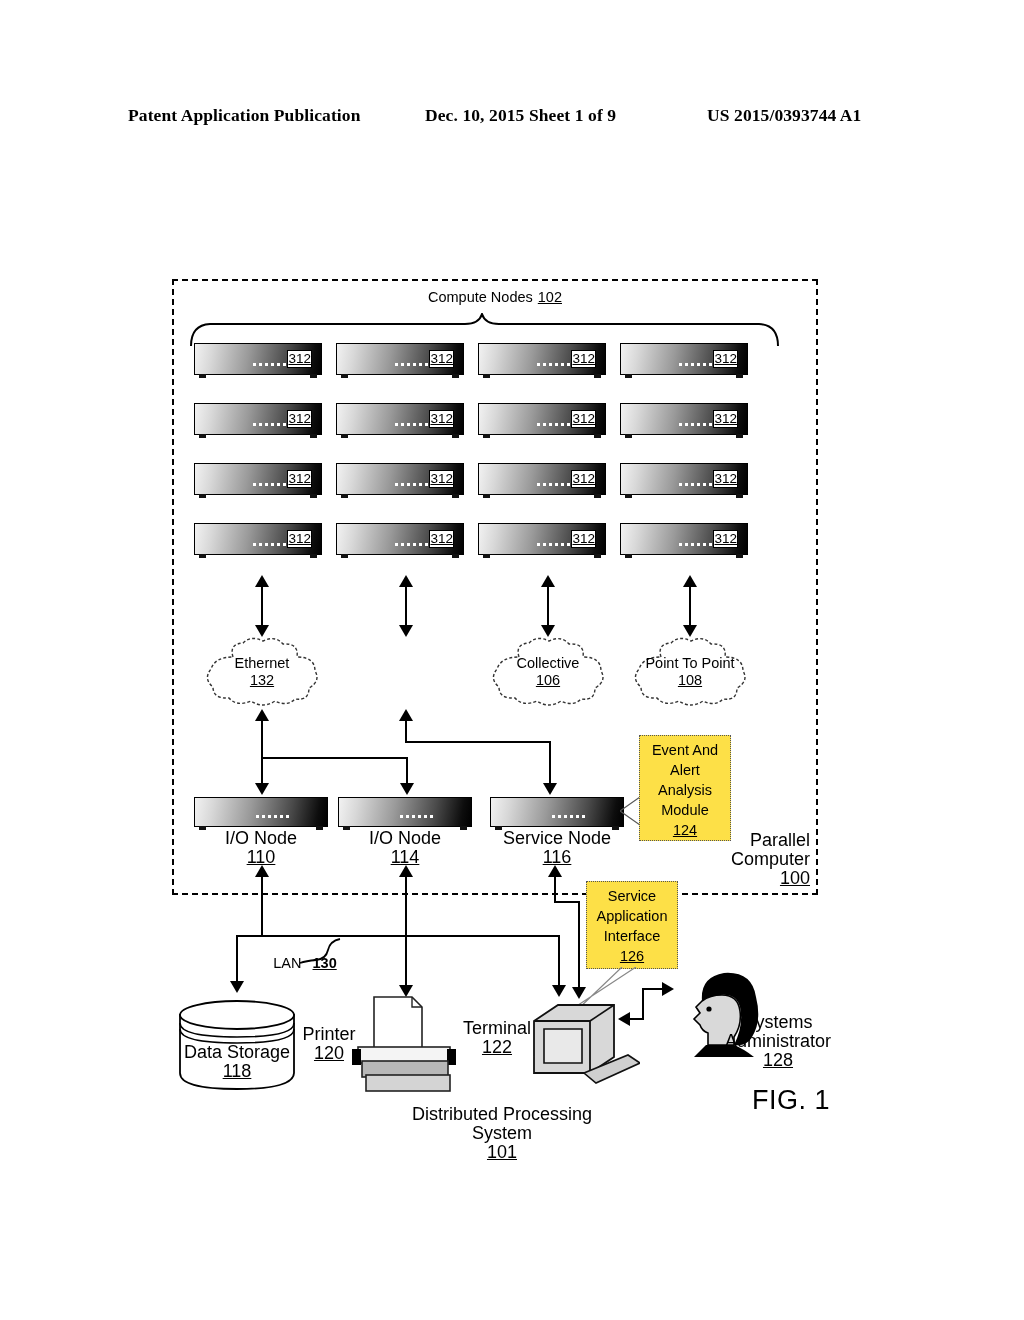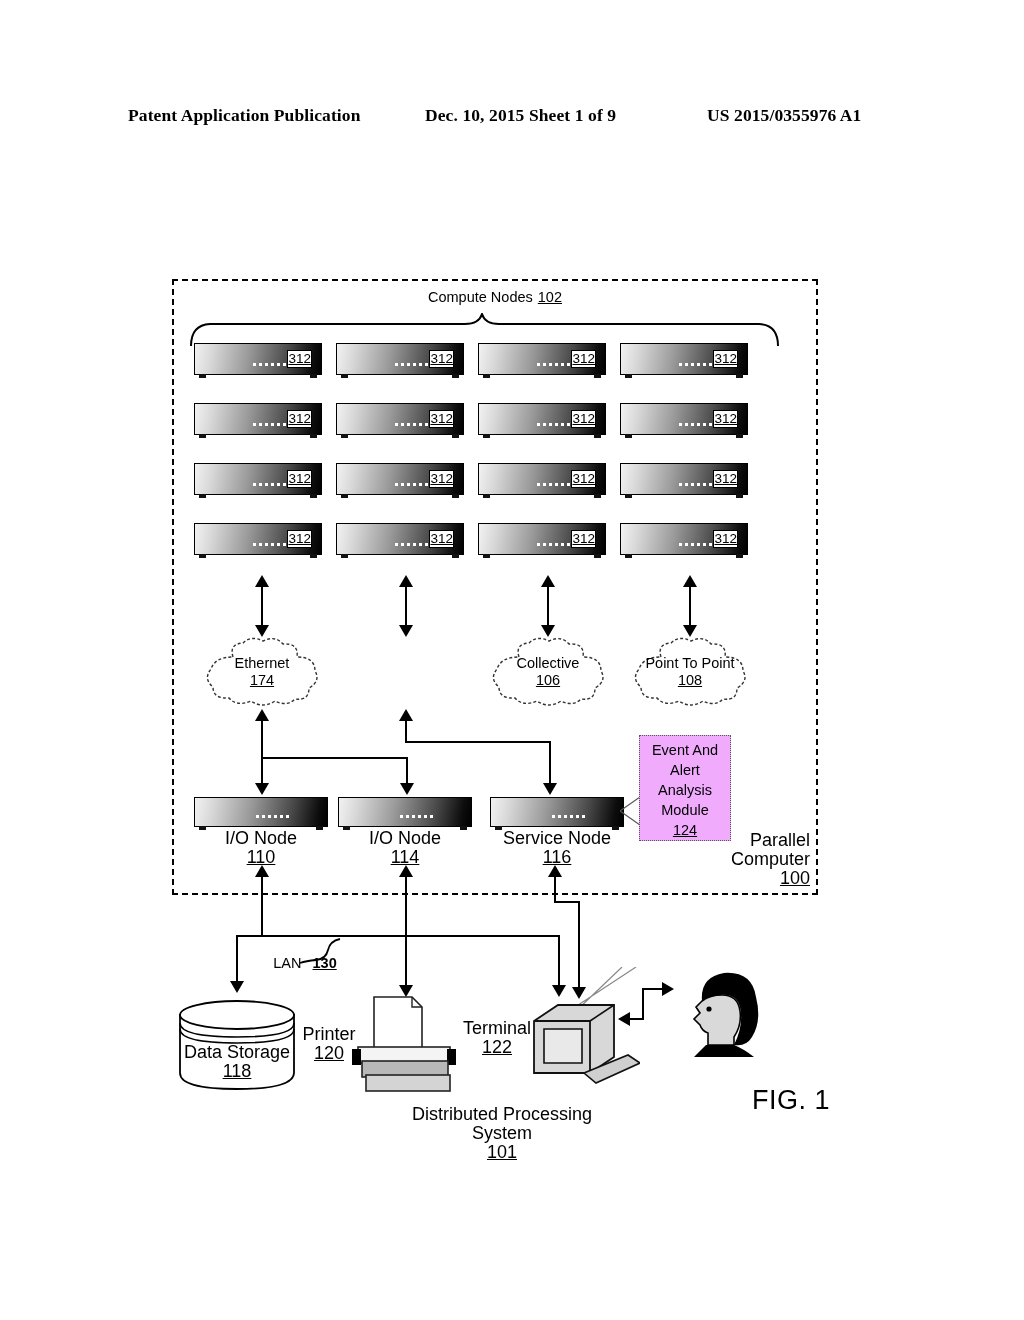--- a/index.html
+++ b/index.html
@@ -73,21 +73,21 @@
   .cloud .ctxt{
     position:absolute;left:0;top:18px;width:118px;text-align:center;
     font-size:14.5px;line-height:17px;
   }
   .cloud .ctxt .u{text-decoration:underline;}
 
   
   .callout{
     position:absolute;box-sizing:border-box;border:1px dotted #555;
     font-size:14.5px;line-height:20px;text-align:center;padding-top:4px;
-    background:#f0abfc;
+    background:#fde047;
   }
   .callout .u{text-decoration:underline;}
 
   
   .brace{position:absolute;}
 
   
   .cyl{position:absolute;}
 
   
@@ -97,21 +97,21 @@
   }
 </style>
 </head>
 <body>
 
 <div class="page">
 
   <div class="hdr">
     <span class="h1">Patent Application Publication</span>
     <span class="h2">Dec. 10, 2015  Sheet 1 of 9</span>
-    <span class="h3">US 2015/0355976 A1</span>
+    <span class="h3">US 2015/0393744 A1</span>
   </div>
 
   <div class="pc-box"></div>
 
   <div class="lbl" style="left:355px;top:272px;width:280px;">
     <span>Compute Nodes</span>
     <span class="u" style="margin-left:1px;">102</span>
   </div>
 
   <svg class="brace" style="left:188px;top:296px;" width="596" height="34">
@@ -203,21 +203,21 @@
   <div class="ar-dn" style="left:683px;top:608px;"></div>
 
   <div class="cloud" style="left:203px;top:620px;">
     <svg width="118" height="72" viewBox="0 0 118 72">
       <path d="M30,20 Q26,7 40,6 Q48,-2 60,4 Q72,-2 80,7 Q96,6 94,20
                Q112,20 112,34 Q118,44 106,51 Q106,64 92,62 Q84,70 72,64
                Q60,72 48,64 Q34,70 26,61 Q10,62 10,50 Q0,42 8,32 Q12,20 30,20 Z" fill="#fff" stroke="#333" stroke-width="1.4" stroke-dasharray="3 2.2"></path>
     </svg>
     <div class="ctxt">
       <div>Ethernet</div>
-      <div class="u">174</div>
+      <div class="u">132</div>
     </div>
   </div>
 
 
   <div class="cloud" style="left:489px;top:620px;">
     <svg width="118" height="72" viewBox="0 0 118 72">
       <path d="M30,20 Q26,7 40,6 Q48,-2 60,4 Q72,-2 80,7 Q96,6 94,20
                Q112,20 112,34 Q118,44 106,51 Q106,64 92,62 Q84,70 72,64
                Q60,72 48,64 Q34,70 26,61 Q10,62 10,50 Q0,42 8,32 Q12,20 30,20 Z" fill="#fff" stroke="#333" stroke-width="1.4" stroke-dasharray="3 2.2"></path>
     </svg>
@@ -299,20 +299,26 @@
 
   <div class="ar-up" style="left:399px;top:848px;"></div>
   <div class="ln lnv" style="left:405px;top:858px;height:62px;"></div>
 
   <div class="ar-up" style="left:548px;top:848px;"></div>
   <div class="ln lnv" style="left:554px;top:858px;height:28px;"></div>
   <div class="ln lnh" style="left:554px;top:884px;width:26px;"></div>
   <div class="ln lnv" style="left:578px;top:884px;height:88px;"></div>
   <div class="ar-dn" style="left:572px;top:970px;"></div>
 
+  <div class="callout" style="left:586px;top:864px;width:92px;height:88px;">
+    <div>Service</div>
+    <div>Application</div>
+    <div>Interface</div>
+    <div class="u">126</div>
+  </div>
 
   <svg style="position:absolute;left:560px;top:950px;" width="78" height="52">
     <path d="M76,0 L6,46 M62,0 L16,44" fill="none" stroke="#888" stroke-width="1.2"></path>
   </svg>
 
   <div class="ln lnh" style="left:236px;top:918px;width:324px;"></div>
 
   <div class="ln lnv" style="left:236px;top:918px;height:48px;"></div>
   <div class="ar-dn" style="left:230px;top:964px;"></div>
 
@@ -383,20 +389,25 @@
   <svg style="position:absolute;left:682px;top:950px;" width="88" height="96">
 
     <path d="M20,34 Q18,10 42,6 Q70,4 74,30 Q80,54 70,70 Q64,80 52,78 Q62,58 58,40 Q54,26 38,28 Q26,30 20,34 Z" fill="#000"></path>
 
     <path d="M20,34 Q28,28 40,28 Q56,28 58,44 Q60,58 52,70 L52,78 L26,78 L26,66 Q20,64 18,58 L12,52 L18,46 L14,40 Z" fill="#d9d9d9" stroke="#000" stroke-width="1.6"></path>
 
     <circle cx="27" cy="42" r="2.6" fill="#000"></circle>
 
     <path d="M24,78 Q18,84 12,90 L72,90 Q62,82 52,78 Z" fill="#000"></path>
   </svg>
+  <div class="lblblk" style="left:722px;top:996px;width:112px;">
+    <div>Systems</div>
+    <div>Administrator</div>
+    <div class="u" style="text-decoration:underline;">128</div>
+  </div>
 
   <div class="lblblk" style="left:382px;top:1088px;width:240px;">
     <div>Distributed Processing System</div>
     <div class="u" style="text-decoration:underline;">101</div>
   </div>
 
   <div class="fig" style="left:752px;top:1068px;">FIG. 1</div>
 
 </div>
 

